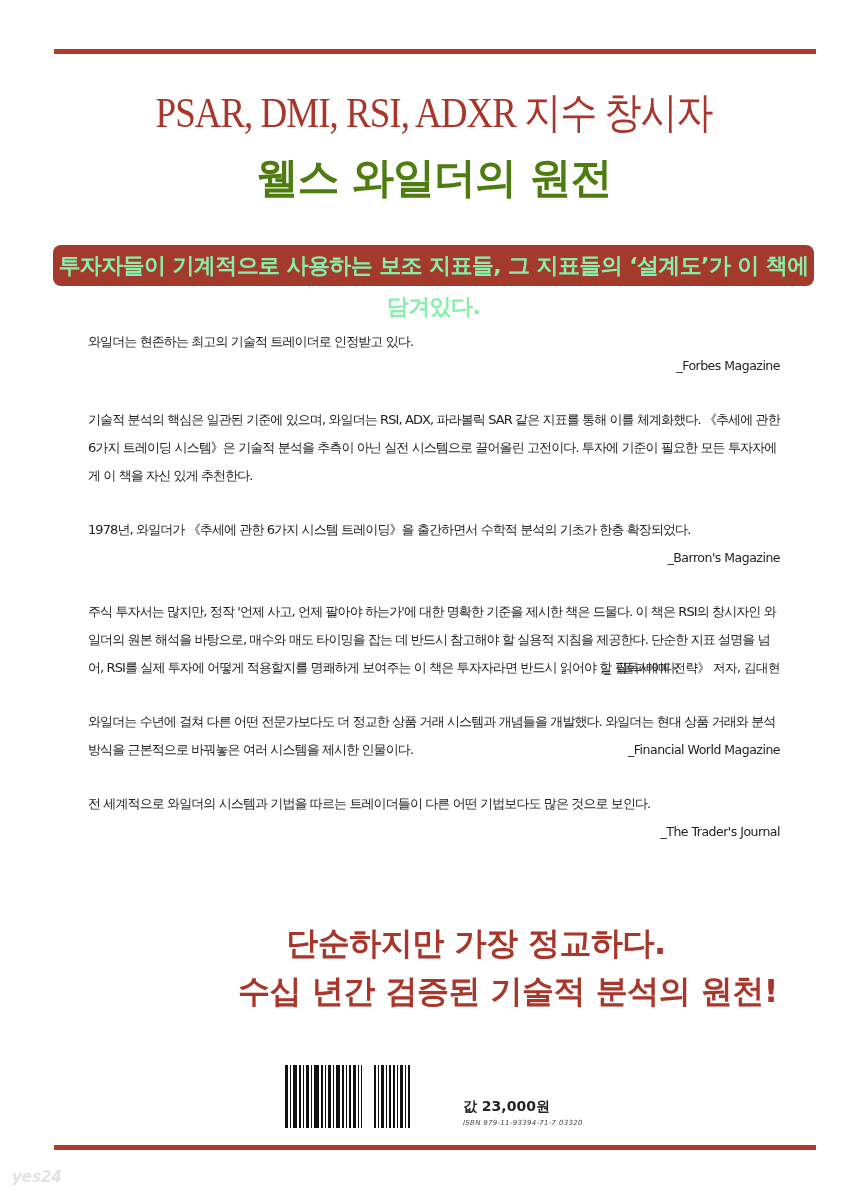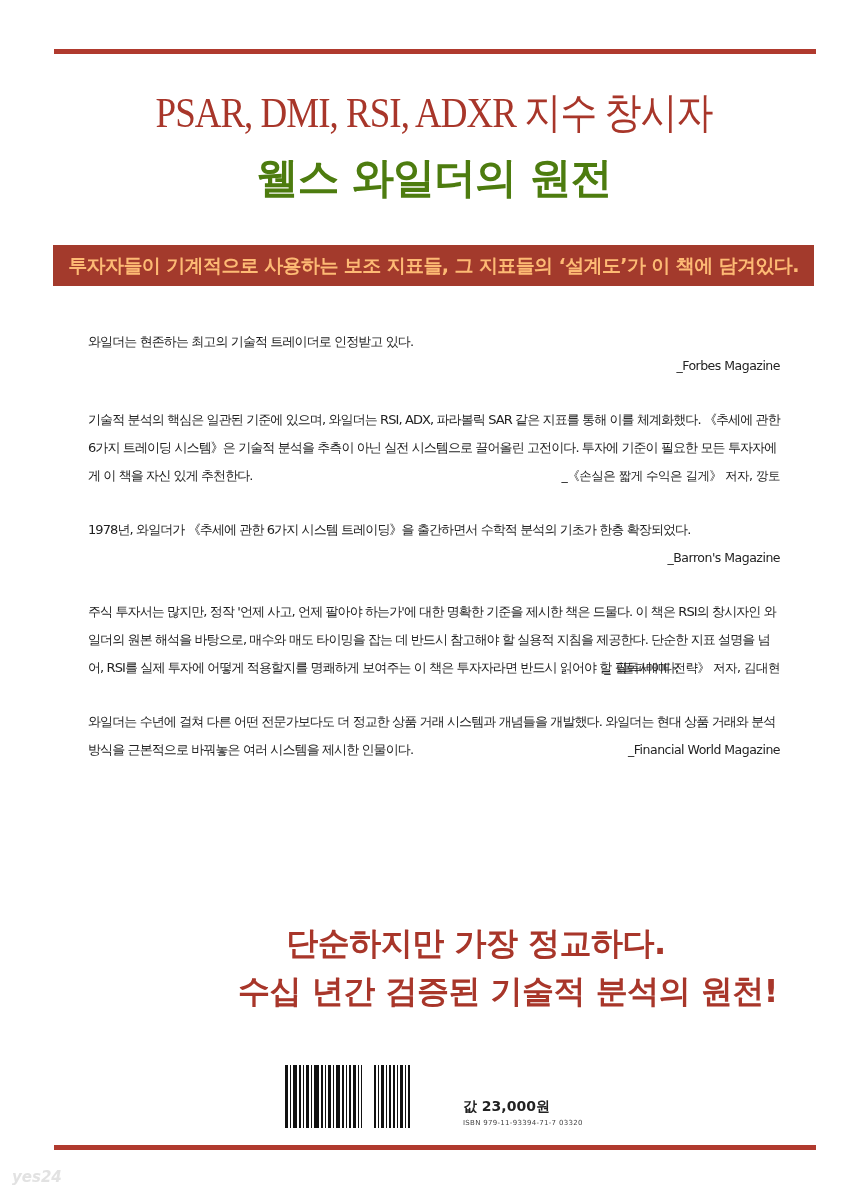--- a/index.html
+++ b/index.html
@@ -8,68 +8,71 @@
   .rule { position: absolute; left: 54px; width: 762px; height: 5px; background: #b03a2e; }
   .rule.top { top: 49px; }
   .rule.bottom { top: 1145px; }
   .title1 { position: absolute; top: 88px; left: 0; width: 868px; text-align: center;
             font-family: "Liberation Serif", "DejaVu Serif", serif; color: #a8362a;
             font-size: 37px; letter-spacing: -1px; transform: scaleY(1.15); }
   .title2 { position: absolute; top: 150px; left: 0; width: 868px; text-align: center;
             font-family: "DejaVu Serif", serif; color: #4d7c0f; font-weight: bold;
             font-size: 42px; letter-spacing: -1px; }
   .banner { position: absolute; top: 245px; left: 53px; width: 761px; height: 41px;
-            background: #a33a2c; color: #fdba74; text-align: center; line-height: 41px;
-            font-size: 19px; font-weight: bold; letter-spacing: -0.6px; }
+            background: #a33a2c; color: #86efac; text-align: center; line-height: 41px;
+            font-size: 22px; font-weight: bold; letter-spacing: -0.6px; border-radius: 8px; }
   .quotes { position: absolute; top: 328px; left: 88px; width: 692px; }
   .quote { margin-bottom: 26px; font-size: 13px; line-height: 28px; letter-spacing: -0.9px; color: #222; }
   .quote .src { text-align: right; font-size: 12.5px; letter-spacing: -0.5px; }
   .quote .src.inline { float: right; margin-top: 24px; }
   .quote .clear { clear: both; }
   .slogan { position: absolute; left: 0; width: 868px; text-align: center; color: #a8362a;
             font-weight: bold; font-size: 32px; letter-spacing: -0.5px; margin-left: 42px; }
   .slogan.l1 { top: 922px; }
   .slogan.l2 { top: 970px; padding-left: 32px; }
   .barcode { position: absolute; top: 1065px; left: 285px; width: 170px; height: 63px; display: flex; align-items: stretch; }
   .barcode span { display: block; background: #111; margin-right: 2px; }
   .price { position: absolute; top: 1098px; left: 463px; font-size: 14px; font-weight: bold; color: #222; }
-  .isbn { position: absolute; top: 1119px; left: 463px; font-size: 7px; color: #444; letter-spacing: 0.3px; }
+  .isbn { position: absolute; top: 1119px; left: 463px; font-size: 7px; color: #444; letter-spacing: 0.3px; font-style: italic; }
   .watermark { position: absolute; top: 1168px; left: 12px; font-size: 15px; color: #e2e2e2; font-style: italic; font-weight: bold; }
 </style>
 </head>
 <body>
 
 <div class="rule top"></div>
 
 <div class="title1">PSAR, DMI, RSI, ADXR 지수 창시자</div>
 <div class="title2">웰스 와일더의 원전</div>
 
 <div class="banner">투자자들이 기계적으로 사용하는 보조 지표들, 그 지표들의 ‘설계도’가 이 책에 담겨있다.</div>
 
 <div class="quotes">
   <div class="quote">
     <span class="src inline">_Forbes Magazine</span>
     <span>와일더는 현존하는 최고의 기술적 트레이더로 인정받고 있다.</span>
     <div class="clear"></div>
   </div>
   <div class="quote">
     <span>기술적 분석의 핵심은 일관된 기준에 있으며, 와일더는 RSI, ADX, 파라볼릭 SAR 같은 지표를 통해 이를 체계화했다. 《추세에 관한 6가지 트레이딩 시스템》은 기술적 분석을 추측이 아닌 실전 시스템으로 끌어올린 고전이다. 투자에 기준이 필요한 모든 투자자에게 이 책을 자신 있게 추천한다.</span>
-    <div class="src" style="margin-top:-28px">_《손실은 짧게 수익은 길게》 저자, 깡토</div>
   </div>
   <div class="quote">
     <div>1978년, 와일더가 《추세에 관한 6가지 시스템 트레이딩》을 출간하면서 수학적 분석의 기초가 한층 확장되었다.</div>
     <div class="src">_Barron's Magazine</div>
   </div>
   <div class="quote">
     <span>주식 투자서는 많지만, 정작 '언제 사고, 언제 팔아야 하는가'에 대한 명확한 기준을 제시한 책은 드물다. 이 책은 RSI의 창시자인 와일더의 원본 해석을 바탕으로, 매수와 매도 타이밍을 잡는 데 반드시 참고해야 할 실용적 지침을 제공한다. 단순한 지표 설명을 넘어, RSI를 실제 투자에 어떻게 적용할지를 명쾌하게 보여주는 이 책은 투자자라면 반드시 읽어야 할 필독서이다.</span>
     <div class="src" style="margin-top:-28px">_《돌파매매 전략》 저자, 김대현</div>
   </div>
   <div class="quote">
     <span>와일더는 수년에 걸쳐 다른 어떤 전문가보다도 더 정교한 상품 거래 시스템과 개념들을 개발했다. 와일더는 현대 상품 거래와 분석 방식을 근본적으로 바꿔놓은 여러 시스템을 제시한 인물이다.</span>
     <div class="src" style="margin-top:-28px">_Financial World Magazine</div>
+  </div>
+  <div class="quote">
+    <div>전 세계적으로 와일더의 시스템과 기법을 따르는 트레이더들이 다른 어떤 기법보다도 많은 것으로 보인다.</div>
+    <div class="src">_The Trader's Journal</div>
   </div>
 </div>
 
 <div class="slogan l1">단순하지만 가장 정교하다.</div>
 <div class="slogan l2">수십 년간 검증된 기술적 분석의 원천!</div>
 
 <div class="barcode">
   <span style="width:3px"></span>
     <span style="width:1px"></span>
     <span style="width:4px"></span>

